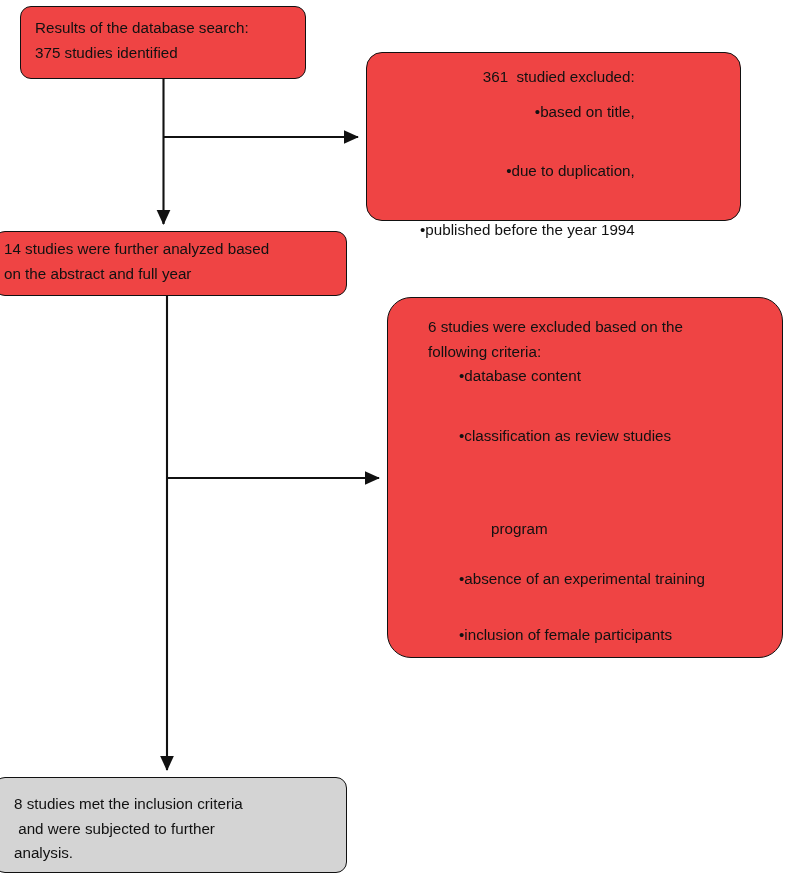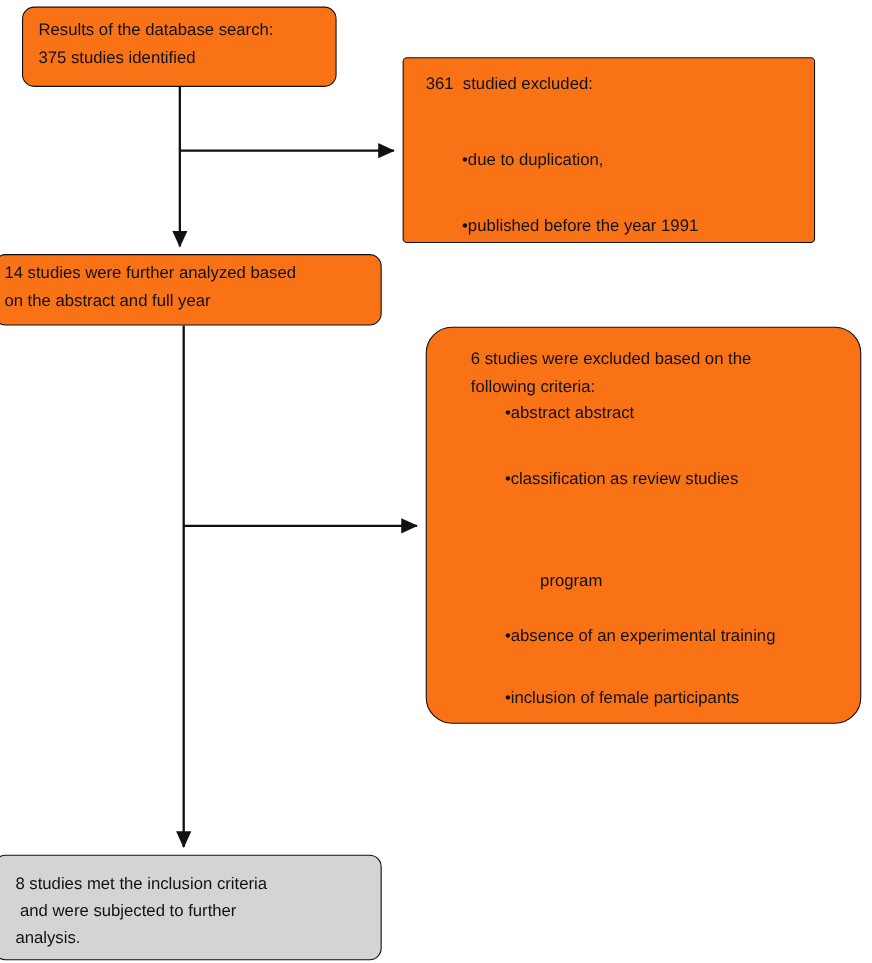--- a/index.html
+++ b/index.html
@@ -27,21 +27,21 @@
     left: 0;
     top: 0;
     width: 793px;
     height: 875px;
     pointer-events: none;
   }
   .node {
     position: absolute;
     box-sizing: border-box;
     border: 1.6px solid #111111;
-    background: #f97316;
+    background: #ef4444;
     border-radius: 12px;
   }
   .node-text {
     position: absolute;
     box-sizing: border-box;
     font-size: 15.2px;
     line-height: 1.62;
     color: #111111;
     white-space: pre;
   }
@@ -56,21 +56,22 @@
   #node-search-results .node-text {
     left: 14px;
     top: 9px;
   }
   
   #node-excluded-361 {
     left: 366px;
     top: 52px;
     width: 375px;
     height: 169px;
-    border-radius: 4px;
+    border-radius: 16px;
+    text-align: right;
   }
   #node-excluded-361 .node-text {
     left: 20px;
     top: 12px;
   }
   
   #node-analyzed-14 {
     left: -6px;
     top: 231px;
     width: 353px;
@@ -145,34 +146,34 @@
     <path d="M 167 478 L 379 478" stroke="#111111" stroke-width="2.1" fill="none" marker-end="url(#arrowhead)"></path>
   </svg>
 
   <div class="node" id="node-search-results">
     <div class="node-text"><span>Results of the database search:</span>
 <span>375 studies identified</span></div>
   </div>
 
   <div class="node" id="node-excluded-361">
     <div class="node-text"><span>361  studied excluded:</span>
-<span class="spacer-line"></span>
+<span class="spacer-line"></span><span class="bullet-line indent-1"><span class="bullet-dot">•</span><span>based on title,</span></span>
 <span class="spacer-line"></span><span class="bullet-line indent-1"><span class="bullet-dot">•</span><span>due to duplication,</span></span>
-<span class="spacer-line"></span><span class="bullet-line indent-1"><span class="bullet-dot">•</span><span>published before the year 1991</span></span></div>
+<span class="spacer-line"></span><span class="bullet-line indent-1"><span class="bullet-dot">•</span><span>published before the year 1994</span></span></div>
   </div>
 
   <div class="node" id="node-analyzed-14">
     <div class="node-text"><span>14 studies were further analyzed based</span>
 <span>on the abstract and full year</span></div>
   </div>
 
   <div class="node" id="node-excluded-6">
     <div class="node-text"><span>6 studies were excluded based on the</span>
 <span>following criteria:</span>
-<span class="bullet-line indent-2"><span class="bullet-dot">•</span><span>abstract abstract</span></span>
+<span class="bullet-line indent-2"><span class="bullet-dot">•</span><span>database content</span></span>
 <span class="spacer-line"></span><span class="bullet-line indent-2"><span class="bullet-dot">•</span><span>classification as review studies</span></span>
 <span class="spacer-line"></span>
 <span class="spacer-line"></span><span class="bullet-line wrap-indent">program</span>
 <span class="bullet-line indent-2"><span class="bullet-dot">•</span><span>absence of an experimental training</span></span>
 <span class="spacer-line-sm"></span><span class="bullet-line indent-2"><span class="bullet-dot">•</span><span>inclusion of female participants</span></span>
 <span class="spacer-line"></span></div>
   </div>
 
   <div class="node" id="node-included-8">
     <div class="node-text"><span>8 studies met the inclusion criteria</span>

